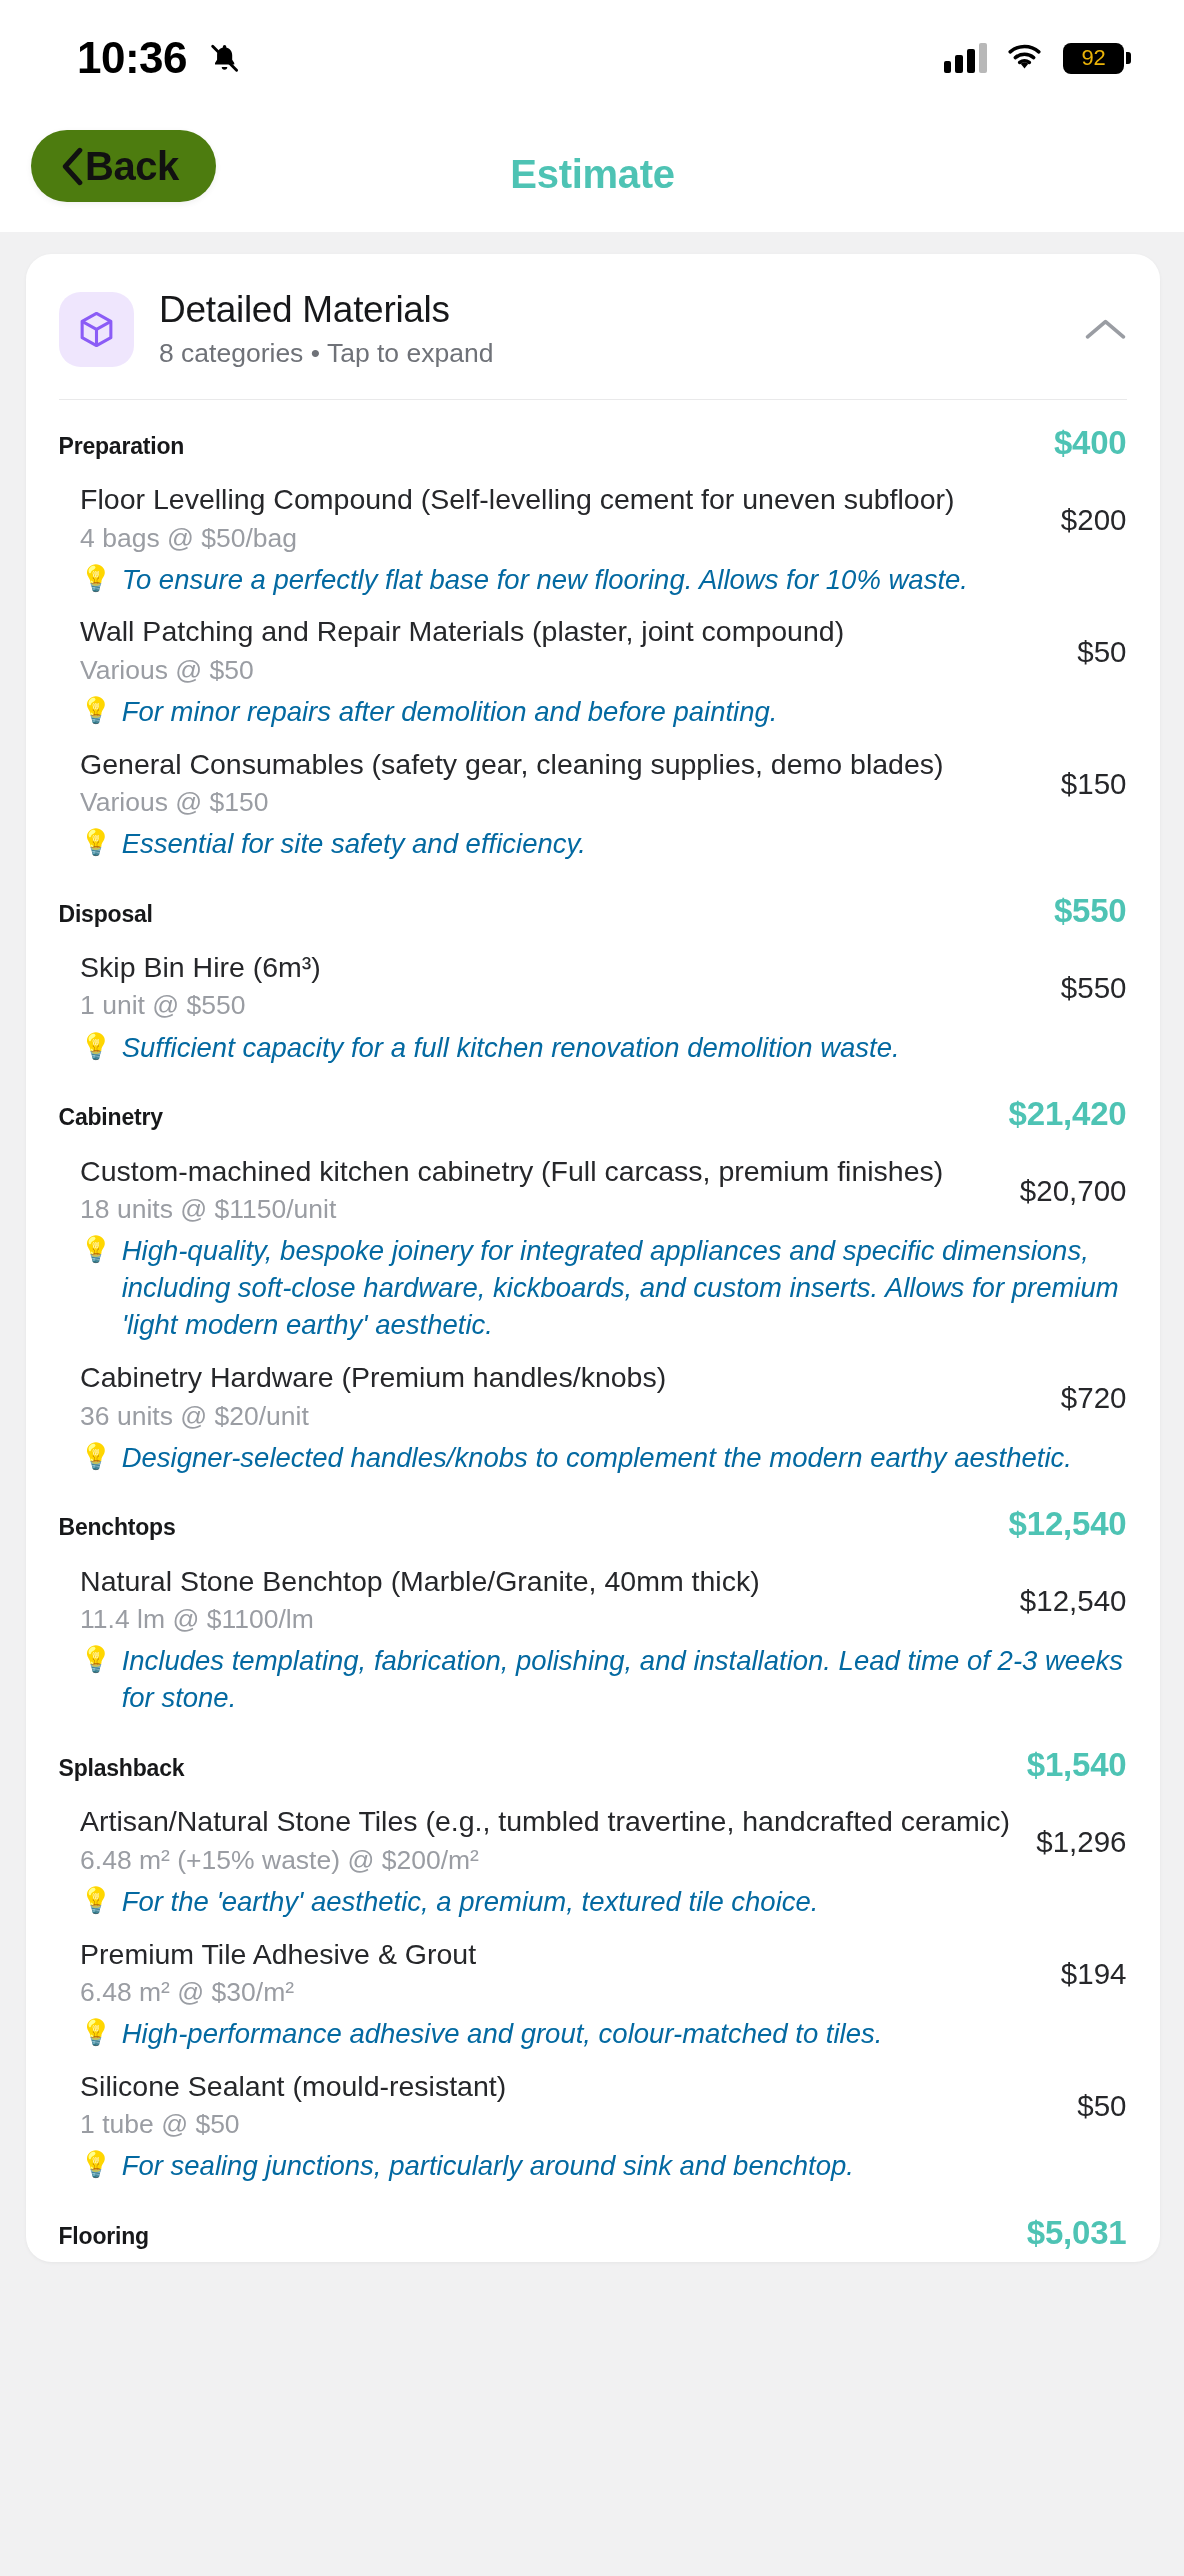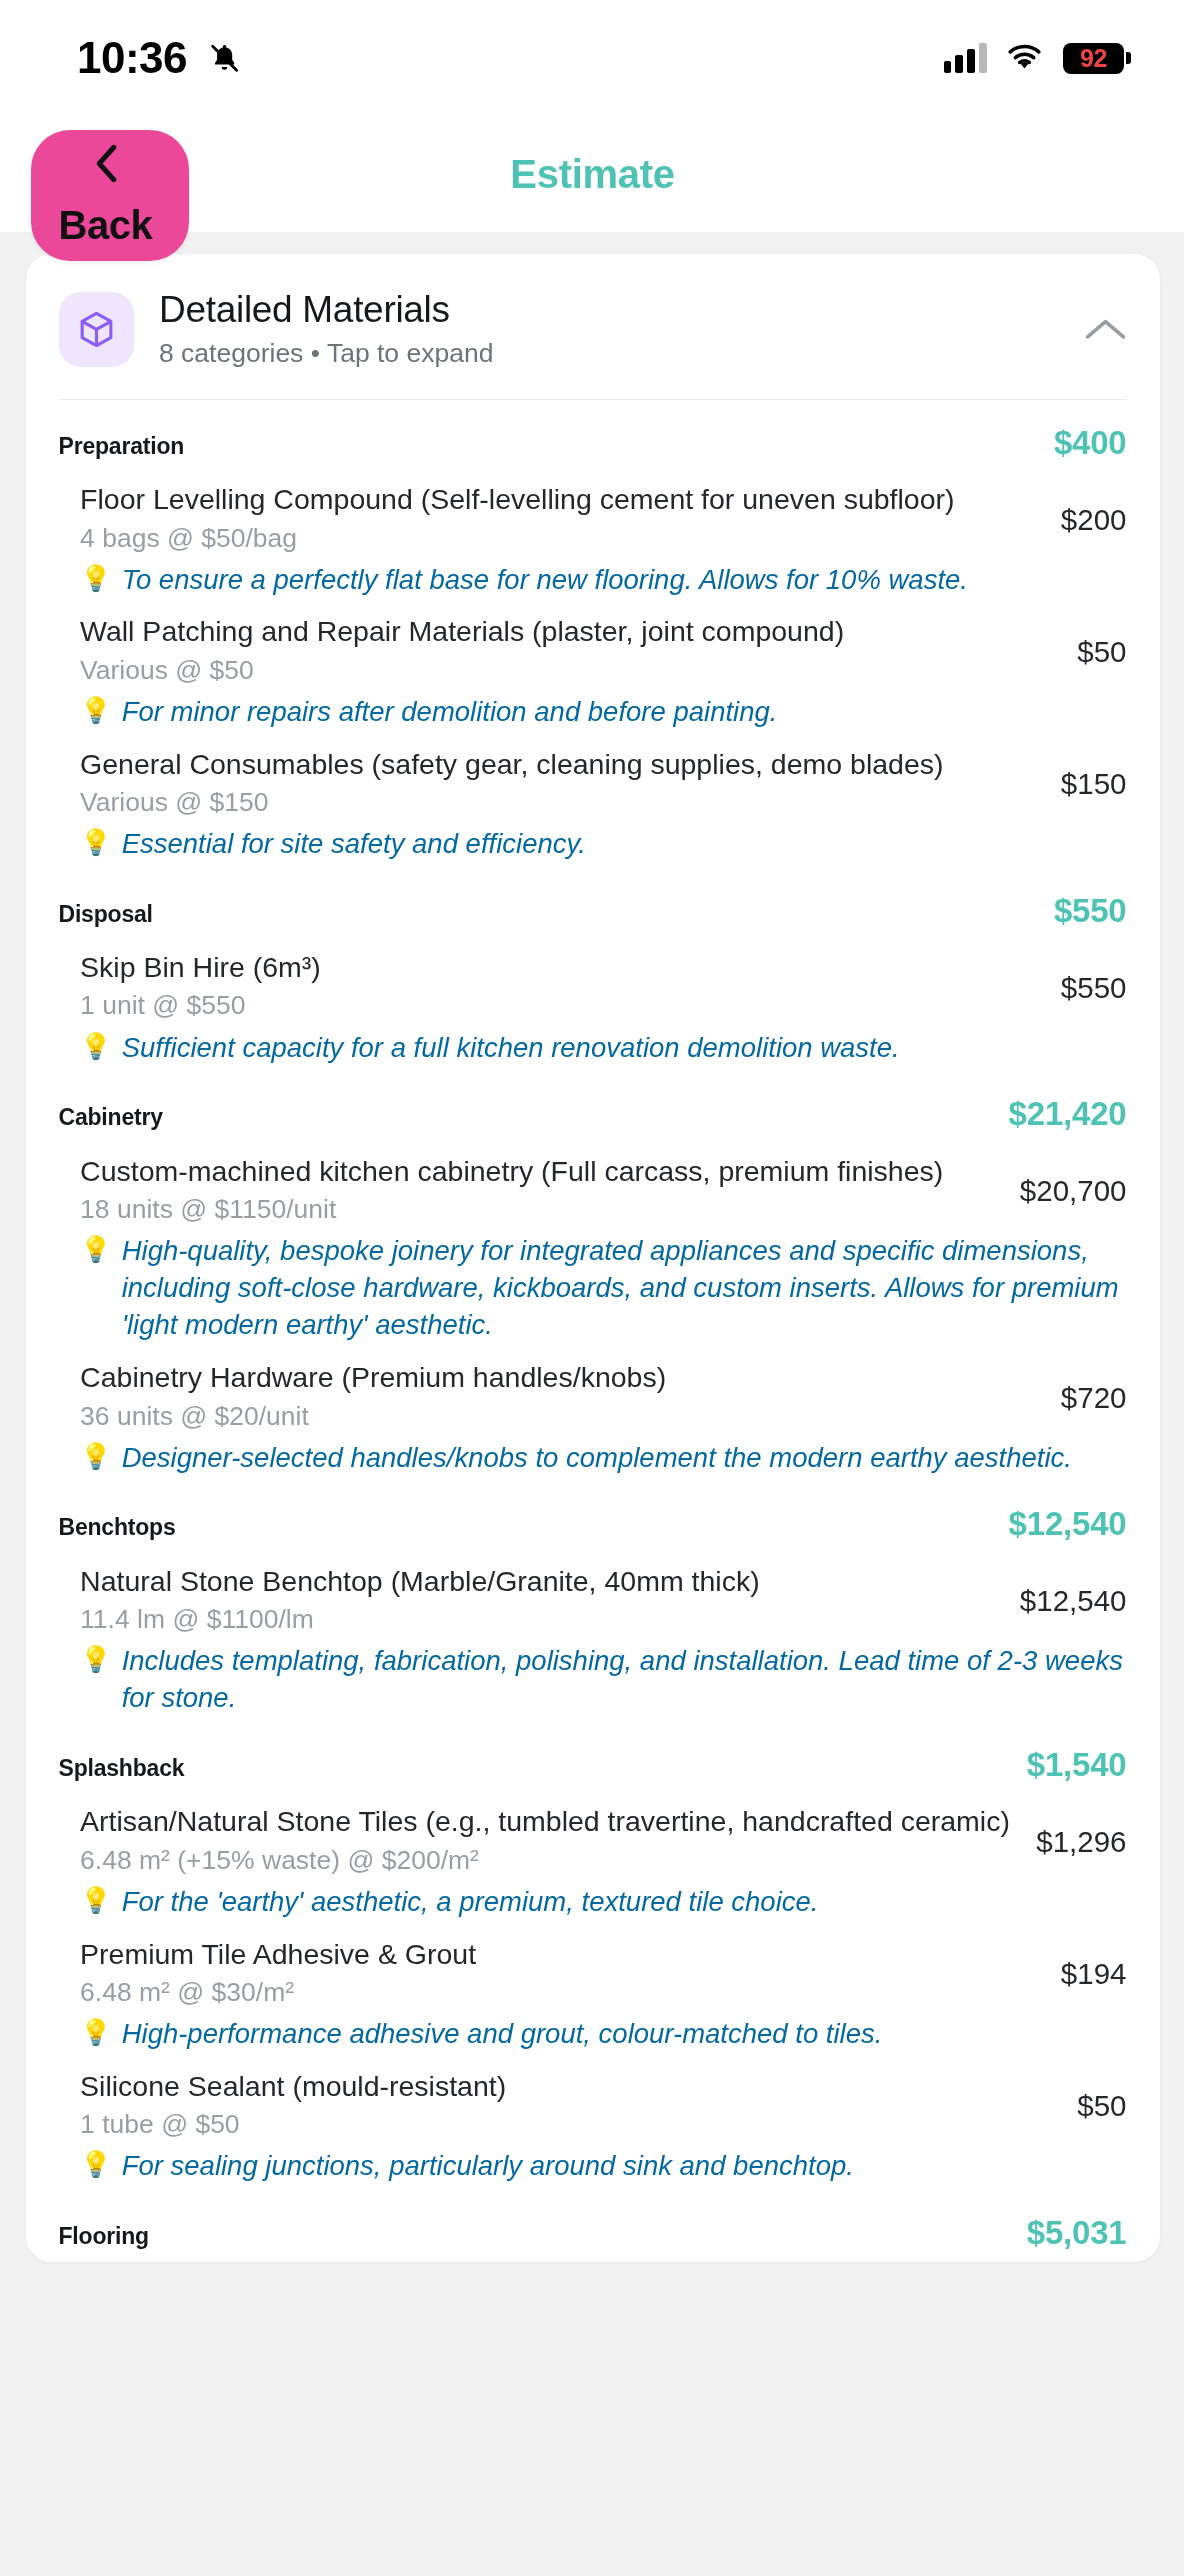--- a/index.html
+++ b/index.html
@@ -64,46 +64,45 @@
     content: "";
     position: absolute;
     right: -6.9px;
     top: 9.8px;
     width: 4.9px;
     height: 11.8px;
     background: #000;
     border-radius: 0 2.9px 2.9px 0;
   }
   .battery span {
-    color: #ef4444;
-    font-size: 25px;
-    font-weight: bold;
+    color: #eab308;
+    font-size: 22px;
+    font-weight: normal;
     letter-spacing: -0.3px;
   }
 
   
   .nav-bar {
     position: relative;
     height: 116px;
     display: flex;
     align-items: center;
   }
   .back-button {
     position: absolute;
     left: 31px;
     top: 13.8px;
     display: flex;
     align-items: center;
-    gap: 20px;
-    background: #ec4899;
+    gap: 1px;
+    background: #4d7c0f;
     border-radius: 39px;
     padding: 13.8px 37px 13.8px 27.5px;
     box-shadow: 0 2px 5.9px rgba(0,0,0,0.06);
     cursor: pointer;
-    flex-direction: column;
   }
   .back-chevron { width: 25.5px; height: 39px; display: block; }
   .back-label { font-size: 40px; font-weight: bold; color: #111; letter-spacing: -0.5px; }
   .nav-title {
     width: 100%;
     text-align: center;
     font-size: 40px;
     font-weight: bold;
     color: #4ec3b4;
     letter-spacing: -0.3px;

